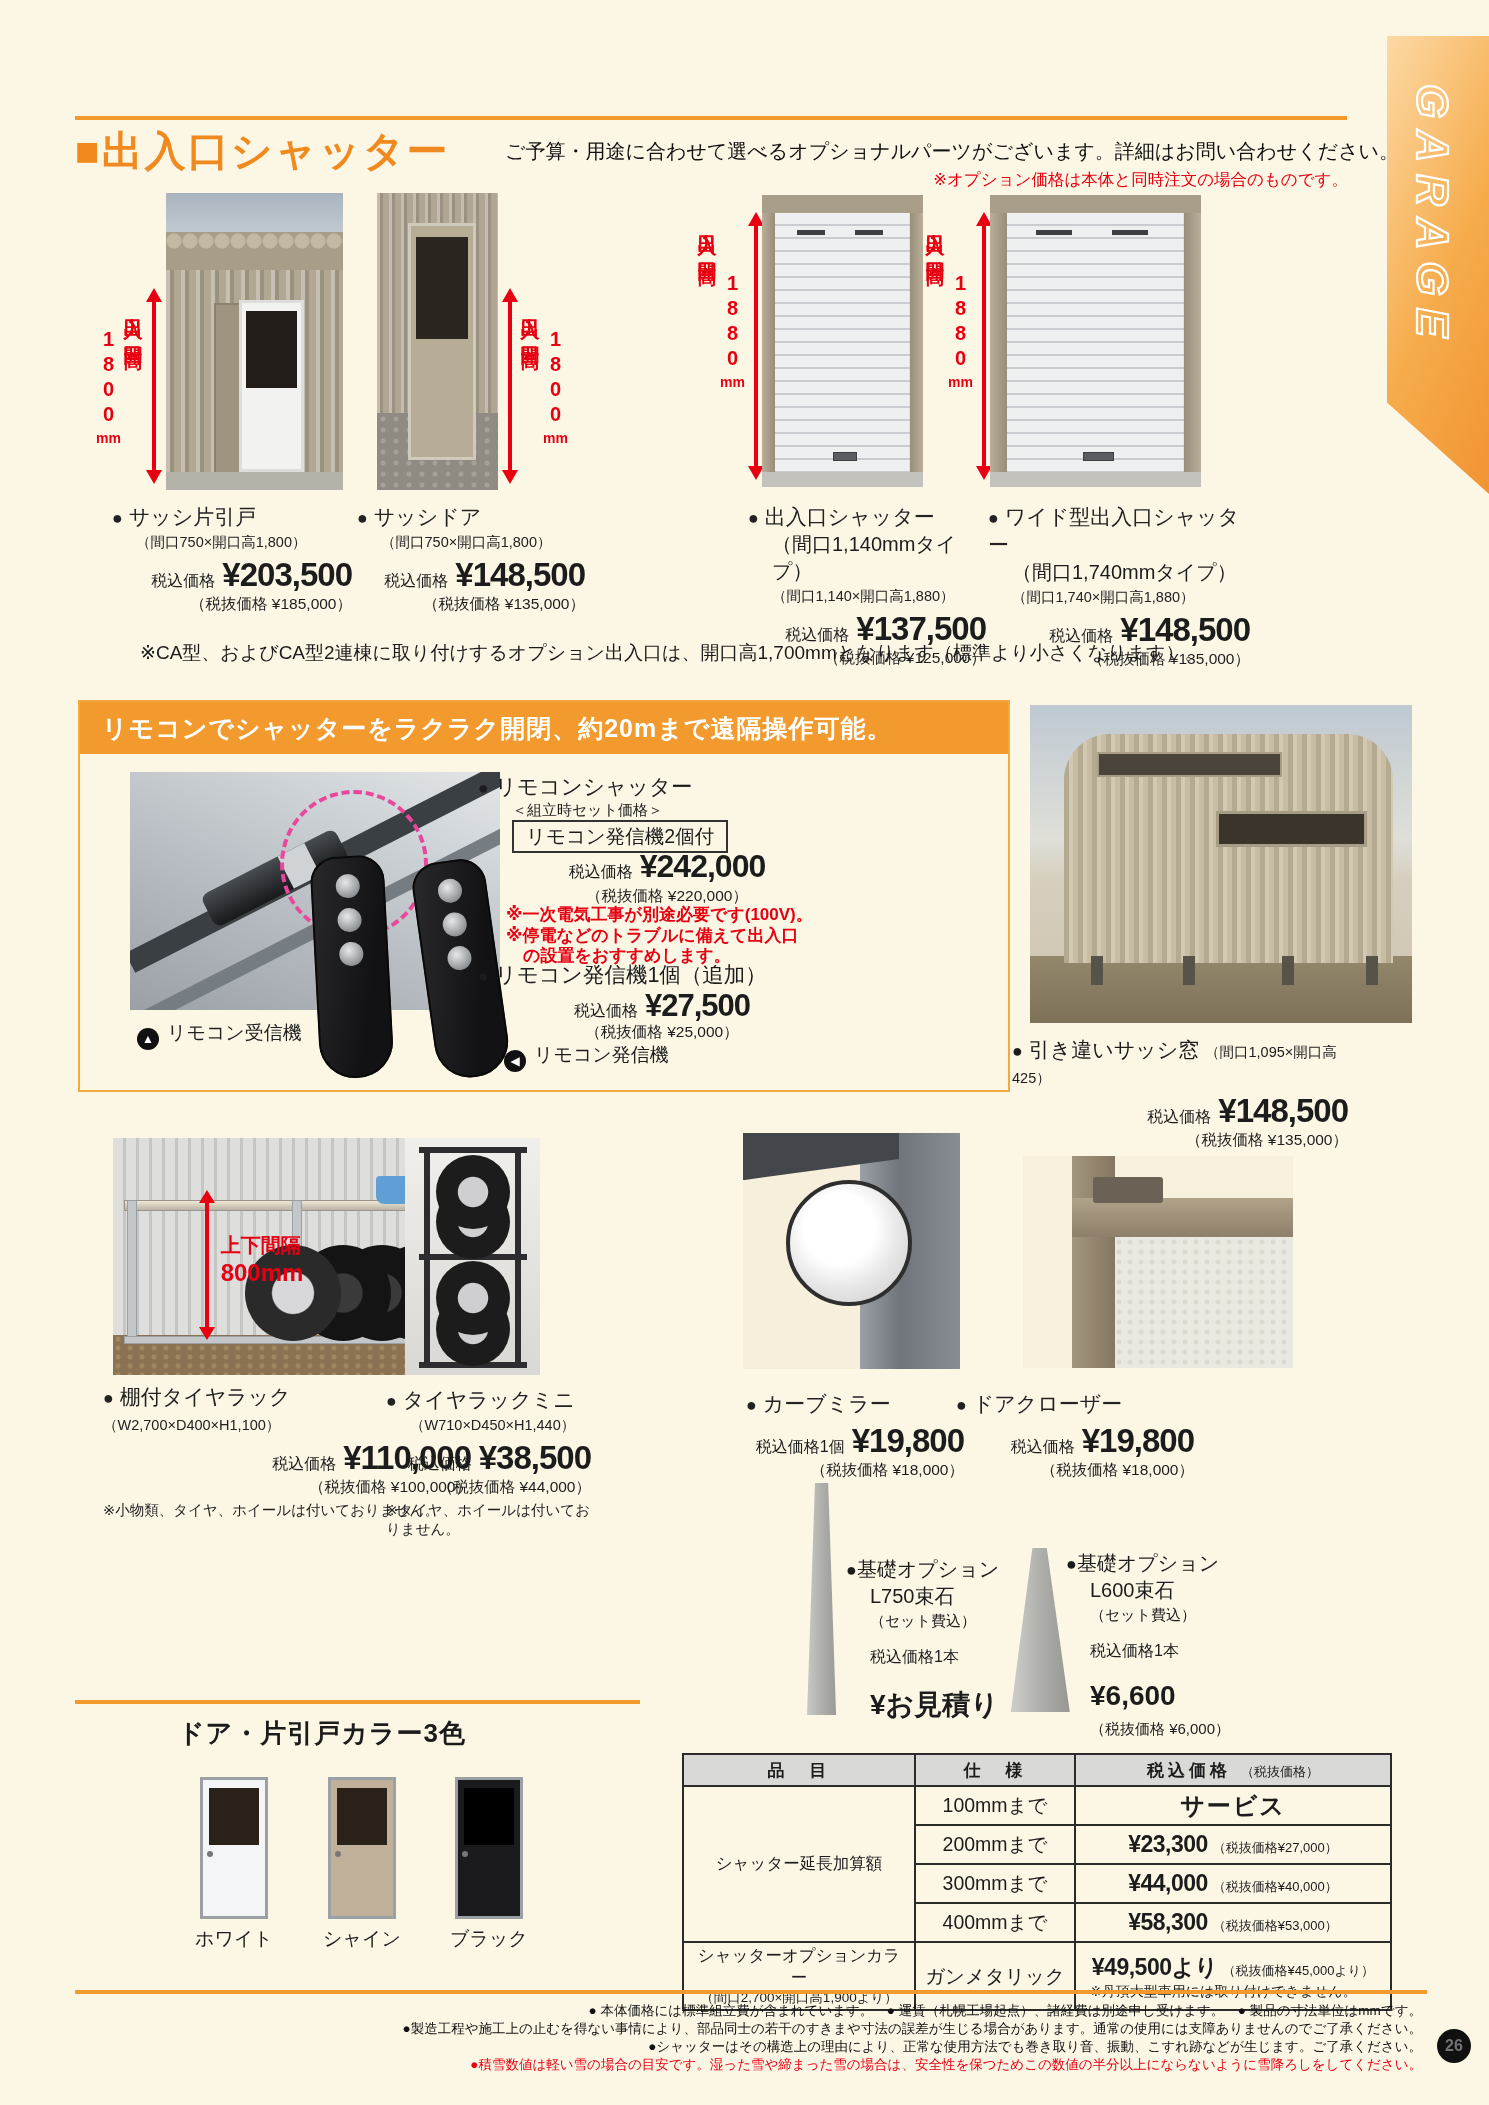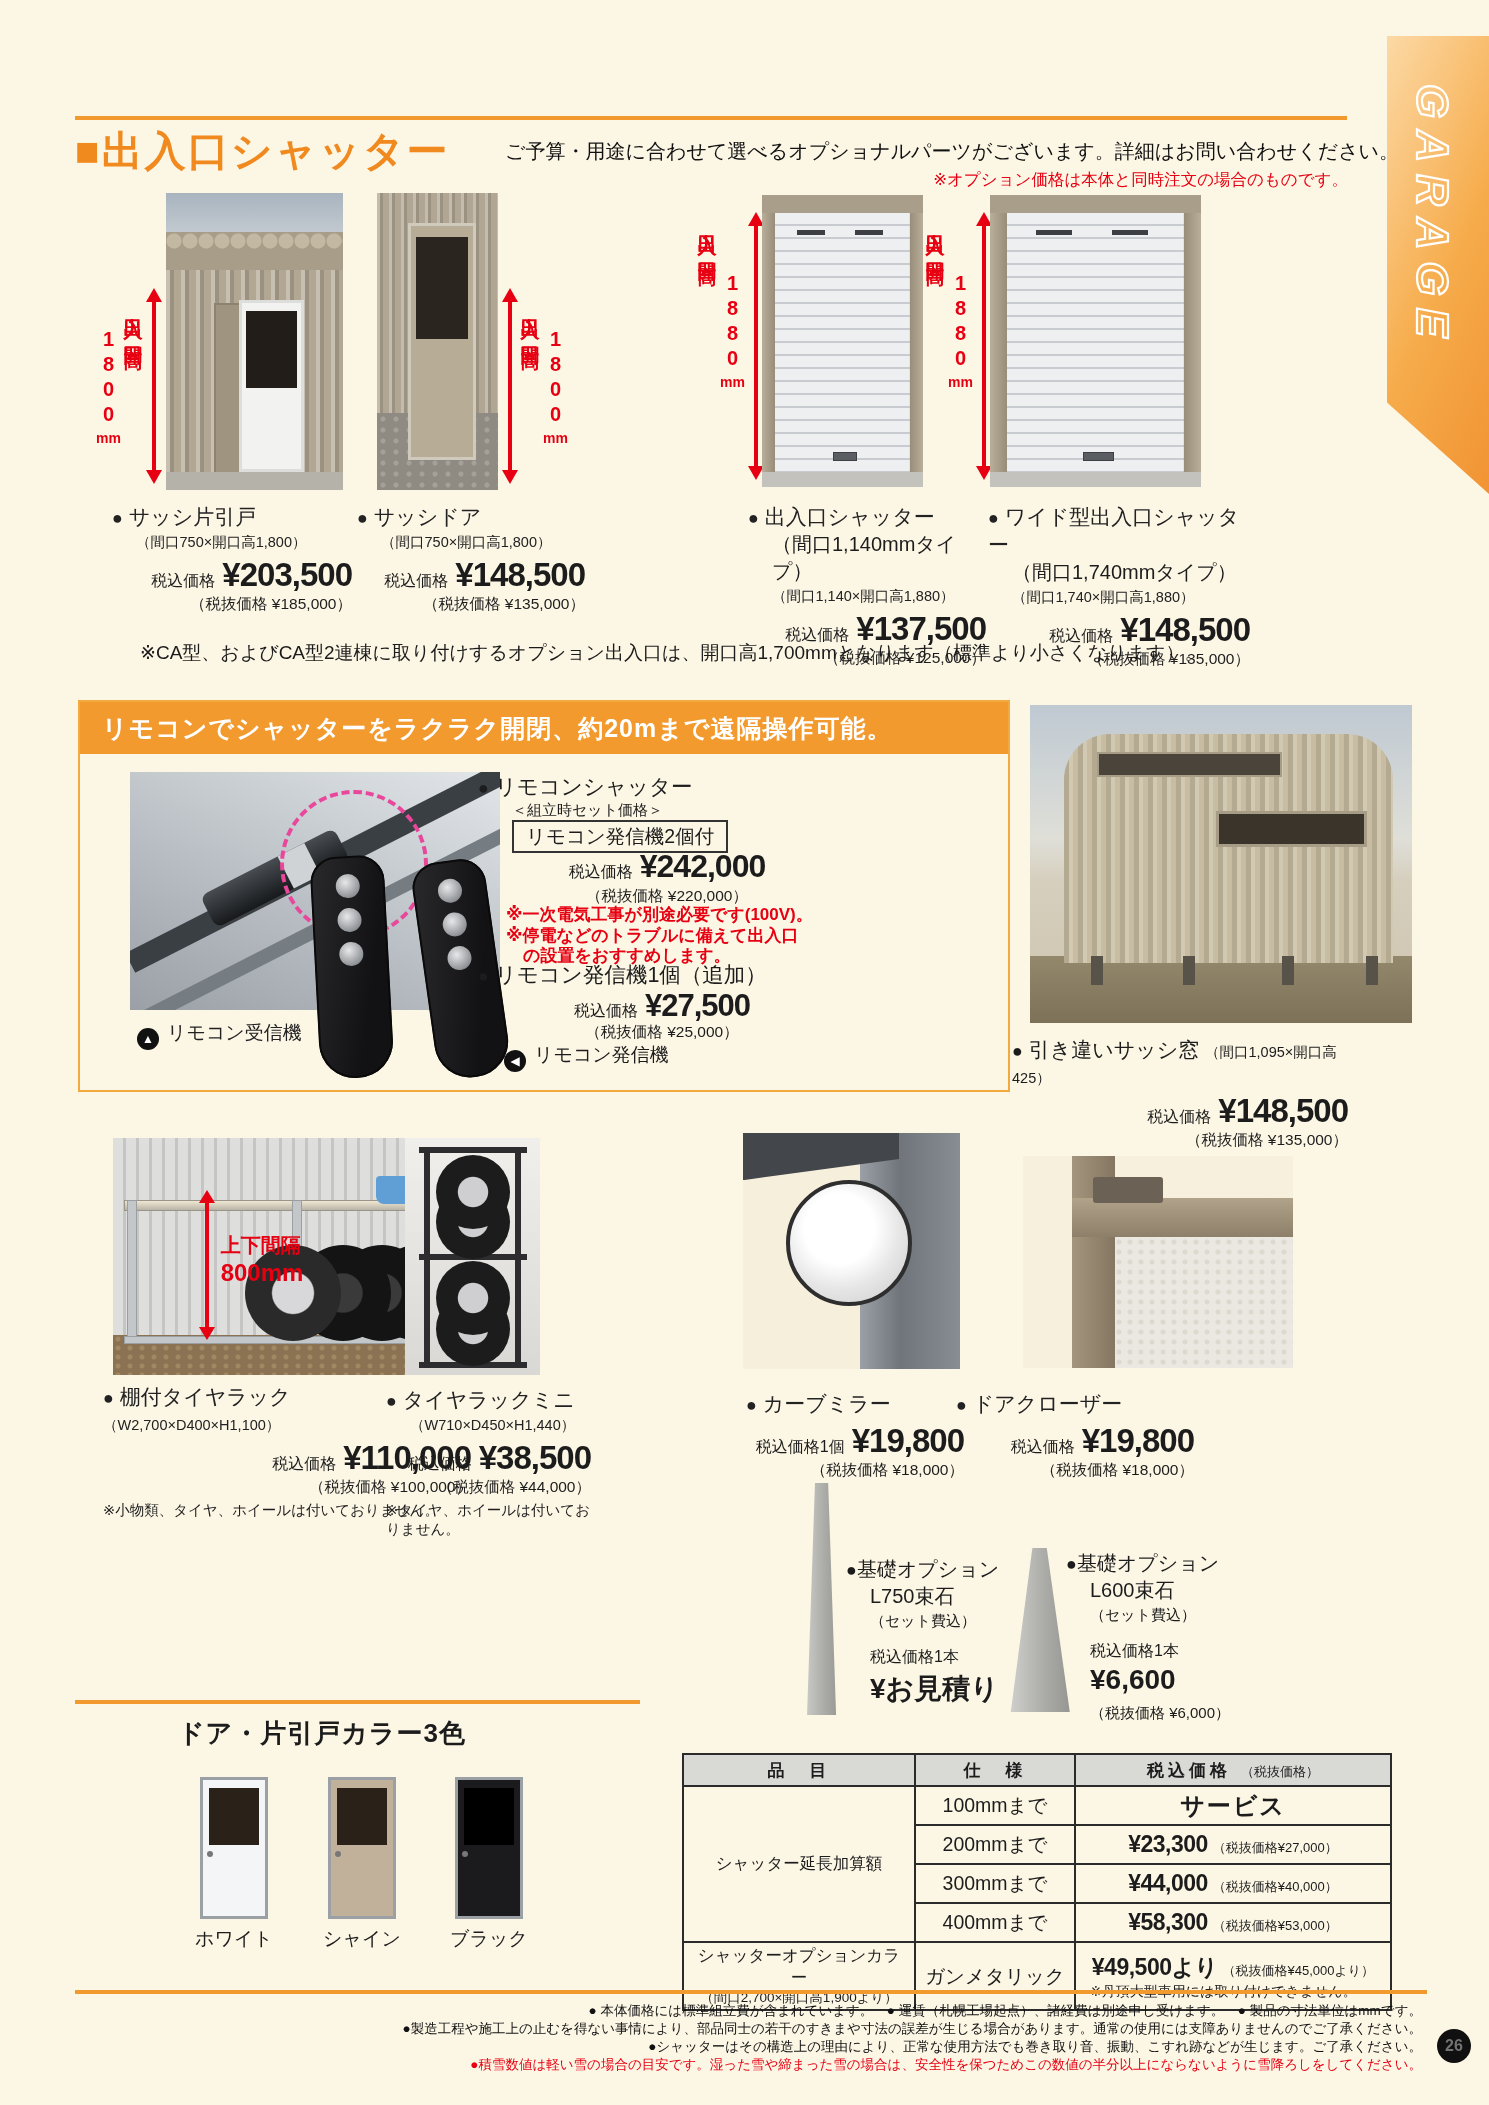--- a/index.html
+++ b/index.html
@@ -194,21 +194,21 @@
   
   .stone{position:absolute;background:linear-gradient(90deg,#d4d4d2,#ababa7 55%,#90908c);}
   .stone1{left:800px;top:1483px;width:44px;height:232px;clip-path:polygon(34% 0,64% 0,82% 100%,16% 100%);}
   .stone2{left:1005px;top:1548px;width:72px;height:164px;clip-path:polygon(38% 0,58% 0,90% 100%,8% 100%);}
   .pin{position:absolute;left:48%;top:-14px;width:3px;height:14px;background:#8a8a86;}
   .flabel{position:absolute;}
   .fline{font-size:20px;}
   .find{margin-left:24px;}
   .fset{font-size:15px;margin-left:24px;margin-top:2px;}
   .fplab{font-size:16px;margin-left:24px;margin-top:16px;}
-  .fprice{font-size:28px;font-weight:bold;margin-left:24px;margin-top:2px;}
+  .fprice{font-size:28px;font-weight:bold;margin-left:24px;margin-top:18px;}
   .fex{font-size:15px;margin-left:24px;margin-top:8px;}
   .flab-1{left:846px;top:1556px;width:210px;}
   .flab-2{left:1066px;top:1550px;width:245px;}
 
   
   .rule-doors{left:75px;top:1700px;width:565px;height:4px;}
   .doors-title{position:absolute;left:178px;top:1716px;font-size:26px;font-weight:bold;letter-spacing:1px;}
   .cdoor{position:absolute;top:1777px;width:68px;height:142px;border:3px solid #9aa0a4;box-sizing:border-box;}
   .cd-win{position:absolute;left:9%;top:6%;right:9%;height:42%;background:#2a2219;}
   .cd-handle{position:absolute;left:4px;top:52%;width:6px;height:6px;border-radius:50%;background:#777;}

